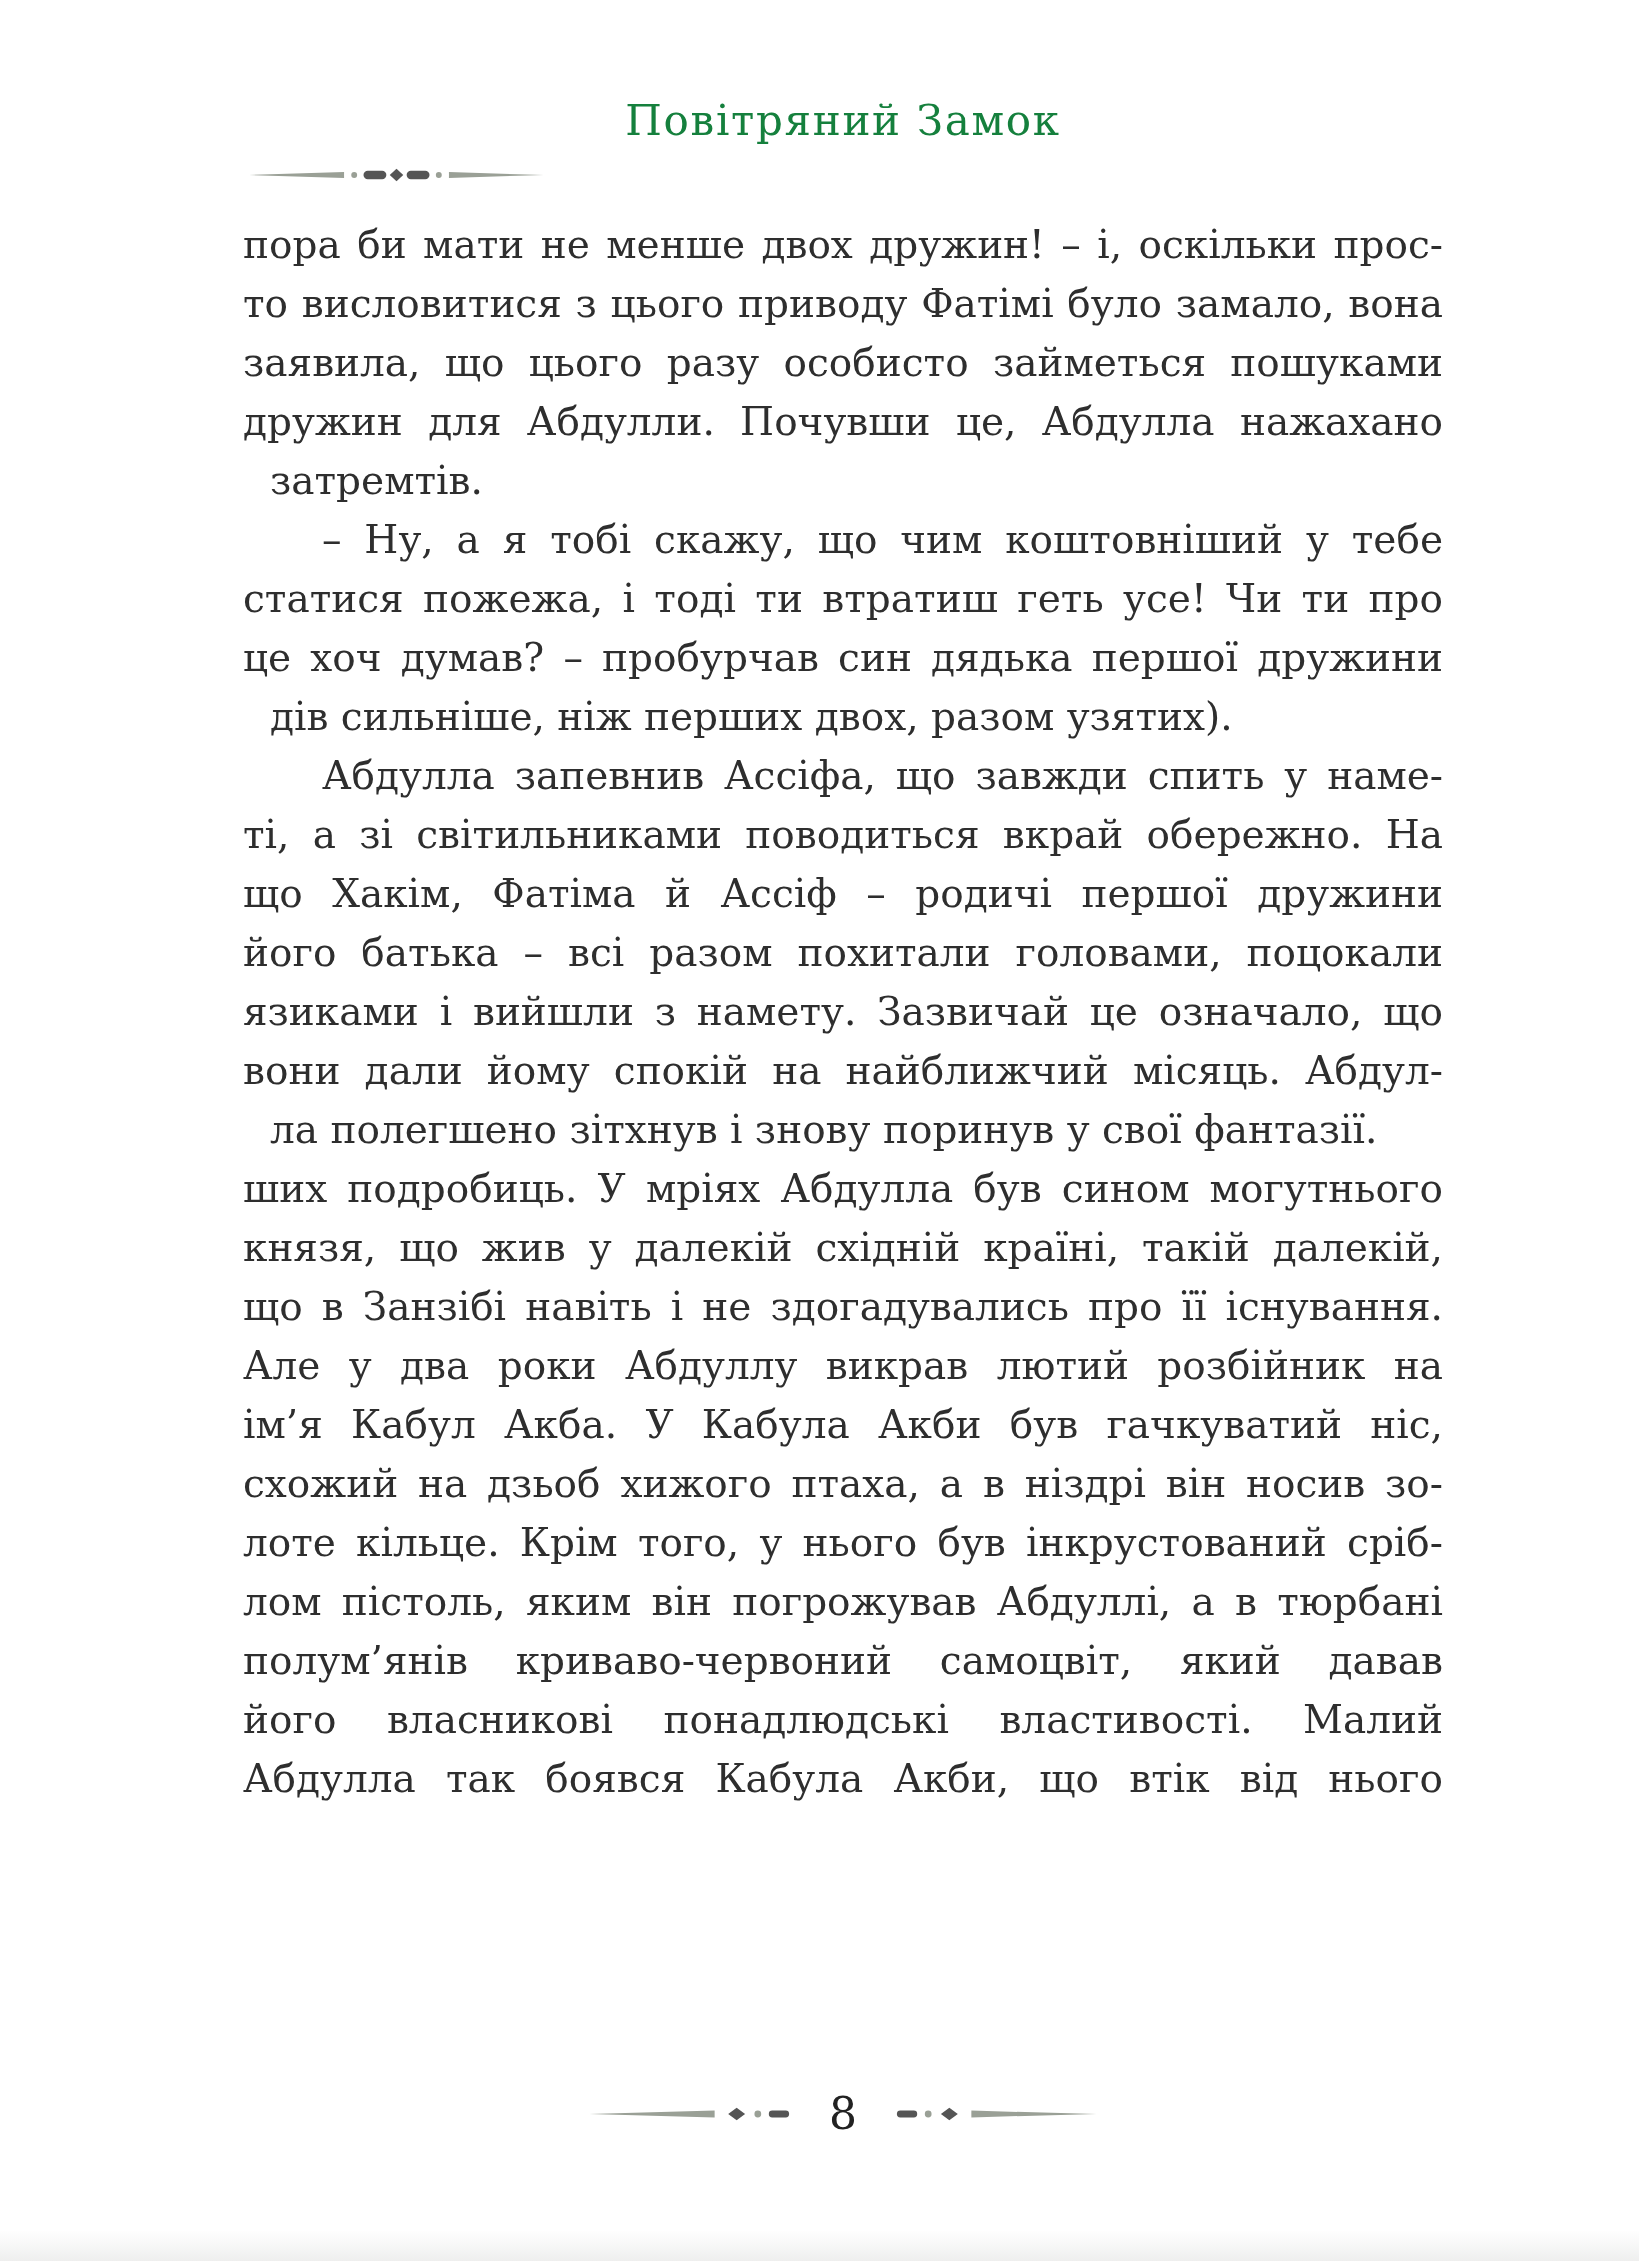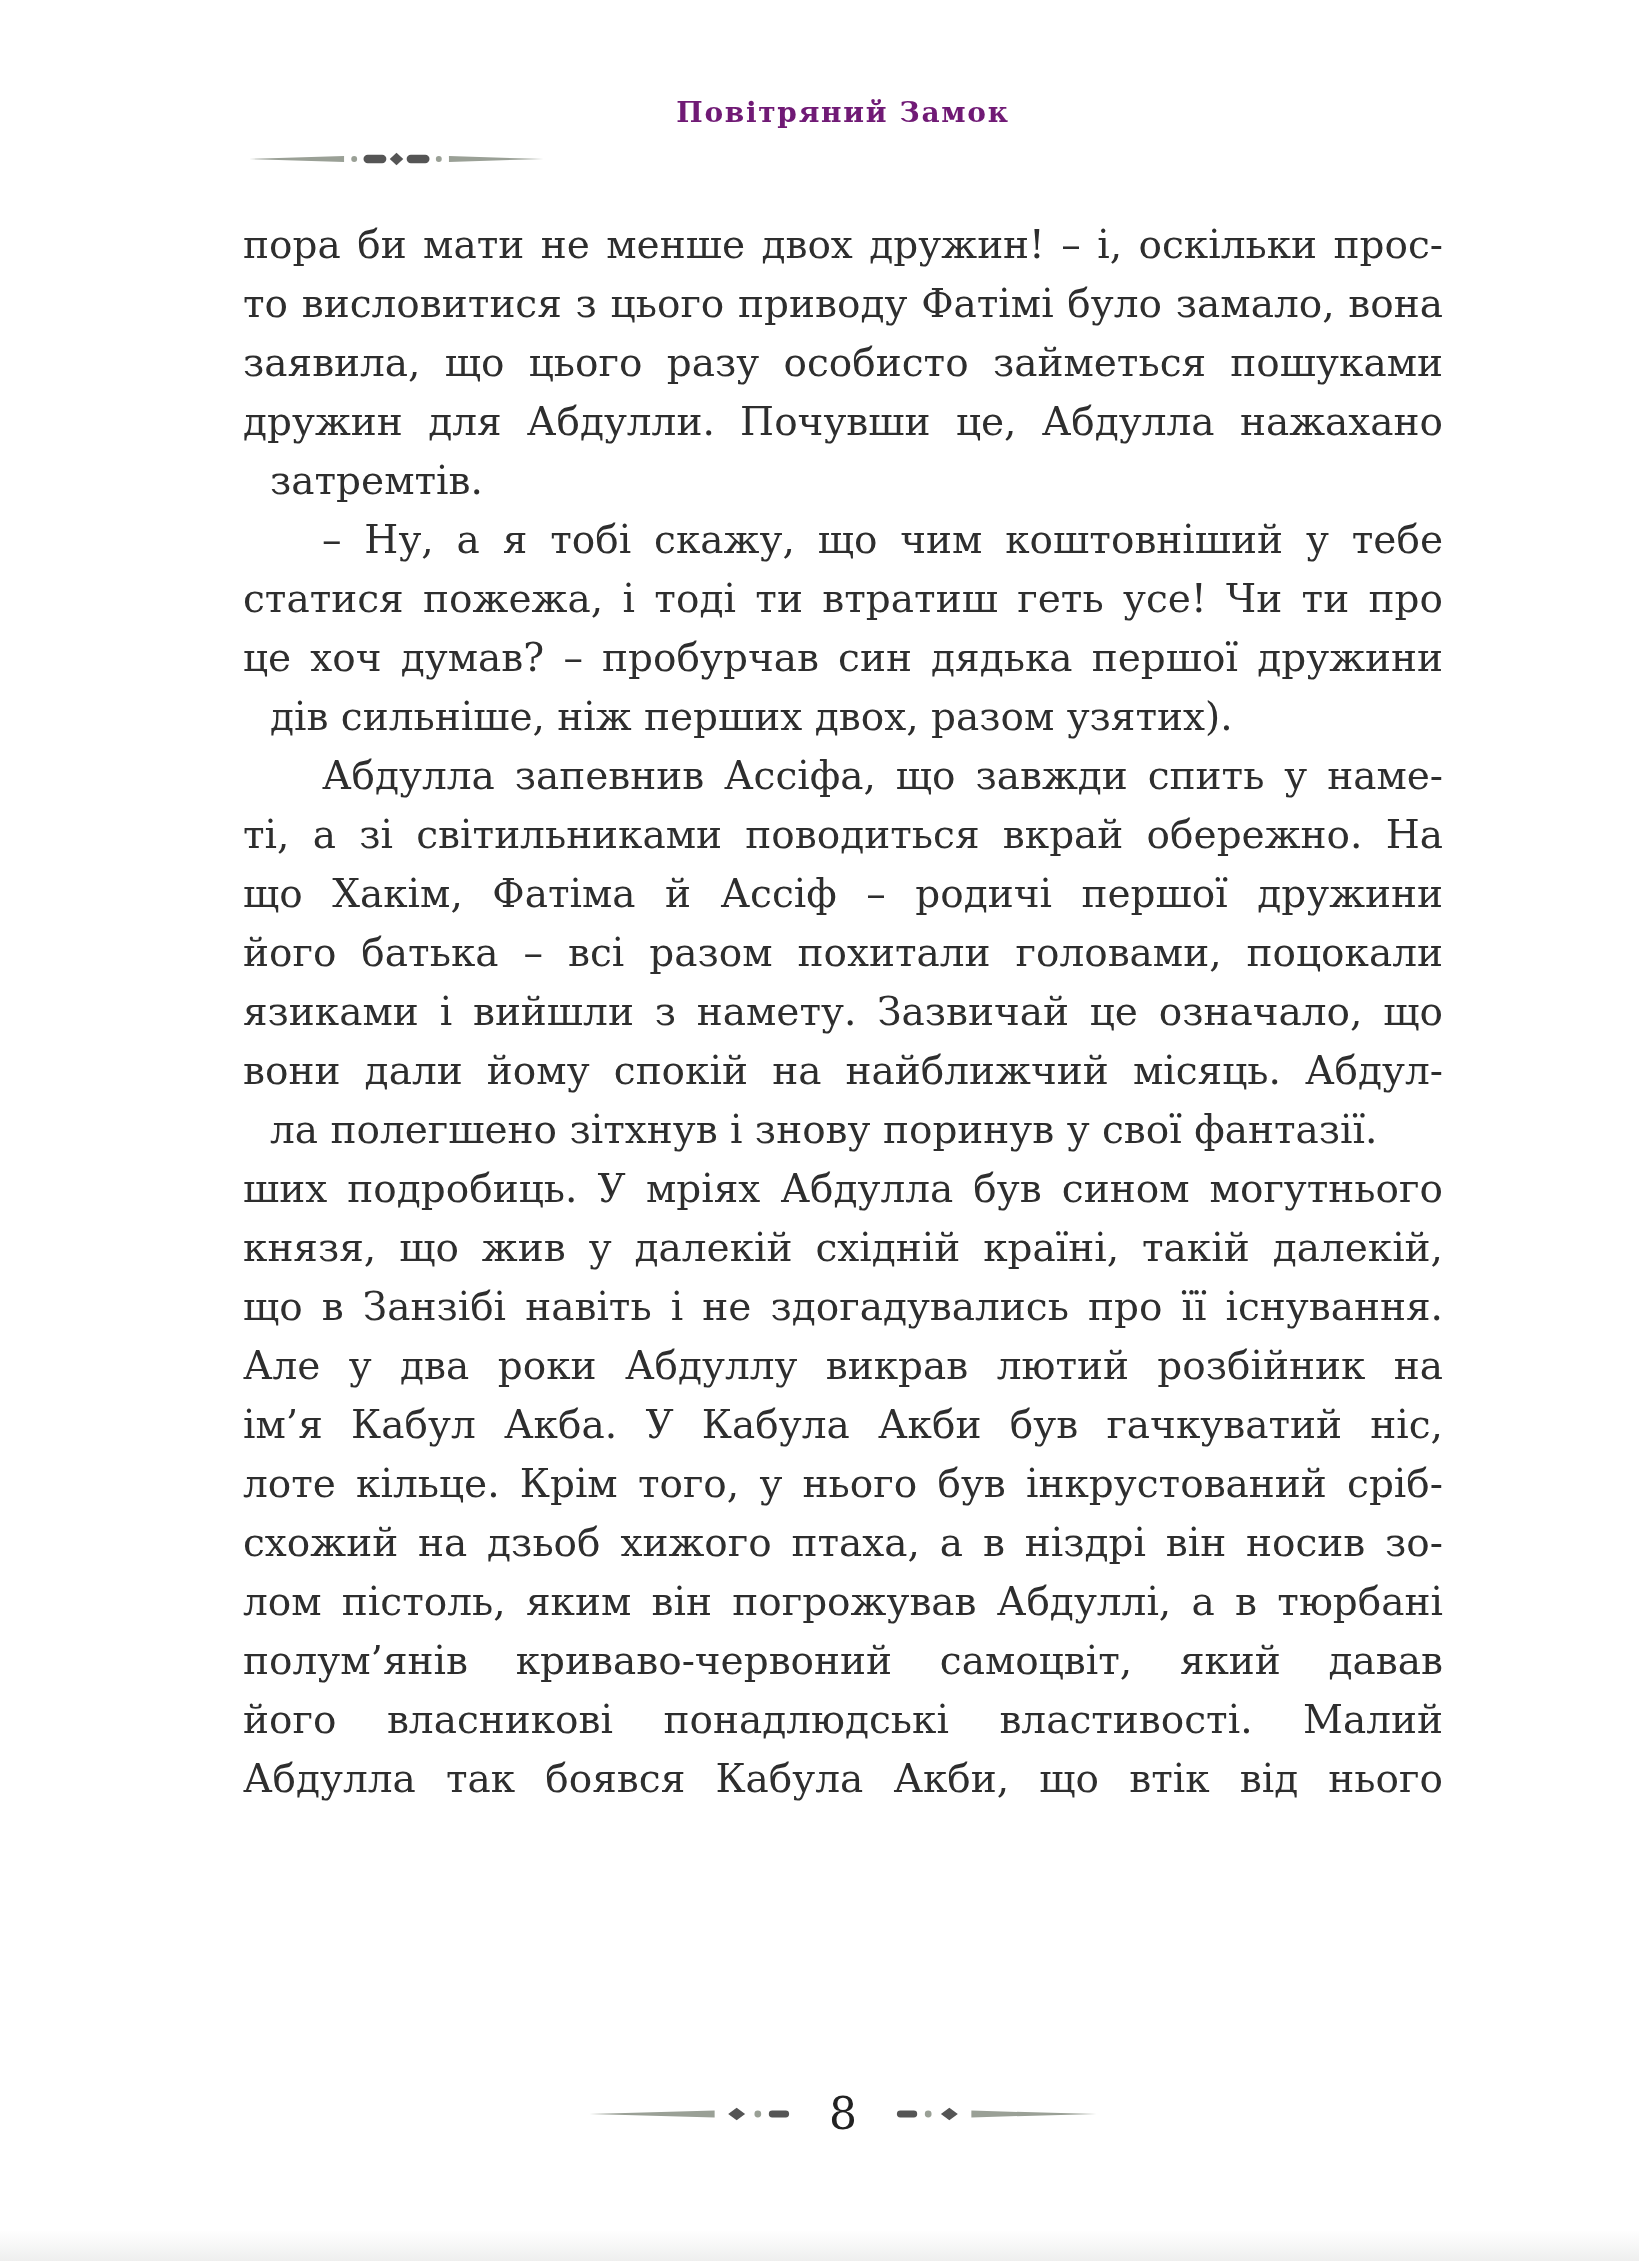--- a/index.html
+++ b/index.html
@@ -26,24 +26,24 @@
   }
 
   .header {
     position: absolute;
     top: 96px;
     left: 243px;
     width: 1200px;
     text-align: center;
   }
   .header-title {
-    font-size: 28px;
-    font-weight: bold;
+    font-size: 42px;
+    font-weight: normal;
     letter-spacing: 1.7px;
-    color: #701a75;
+    color: #15803d;
   }
   .header-ornament {
     margin-top: 19px;
     line-height: 0;
   }
 
   .body-text {
     position: absolute;
     top: 215px;
     left: 243px;
@@ -120,22 +120,22 @@
       <div class="line">що Хакім, Фатіма й Ассіф – родичі першої дружини</div>
       <div class="line">його батька – всі разом похитали головами, поцокали</div>
       <div class="line">язиками і вийшли з намету. Зазвичай це означало, що</div>
       <div class="line">вони дали йому спокій на найближчий місяць. Абдул-</div>
       <div class="line last">ла полегшено зітхнув і знову поринув у свої фантазії.</div>
       <div class="line">ших подробиць. У мріях Абдулла був сином могутнього</div>
       <div class="line">князя, що жив у далекій східній країні, такій далекій,</div>
       <div class="line">що в Занзібі навіть і не здогадувались про її існування.</div>
       <div class="line">Але у два роки Абдуллу викрав лютий розбійник на</div>
       <div class="line">ім’я Кабул Акба. У Кабула Акби був гачкуватий ніс,</div>
+      <div class="line">схожий на дзьоб хижого птаха, а в ніздрі він носив зо-</div>
       <div class="line">лоте кільце. Крім того, у нього був інкрустований сріб-</div>
-      <div class="line">схожий на дзьоб хижого птаха, а в ніздрі він носив зо-</div>
       <div class="line">лом пістоль, яким він погрожував Абдуллі, а в тюрбані</div>
       <div class="line">полум’янів криваво-червоний самоцвіт, який давав</div>
       <div class="line">його власникові понадлюдські властивості. Малий</div>
       <div class="line">Абдулла так боявся Кабула Акби, що втік від нього</div>
     </main>
 
   <div class="footer">
     <div class="orn">
       <svg width="213" height="22" viewBox="0 0 250 26" xmlns="http://www.w3.org/2000/svg" aria-hidden="true">
         <polygon points="2,13 150,9 150,17" fill="#9aa096"></polygon>

